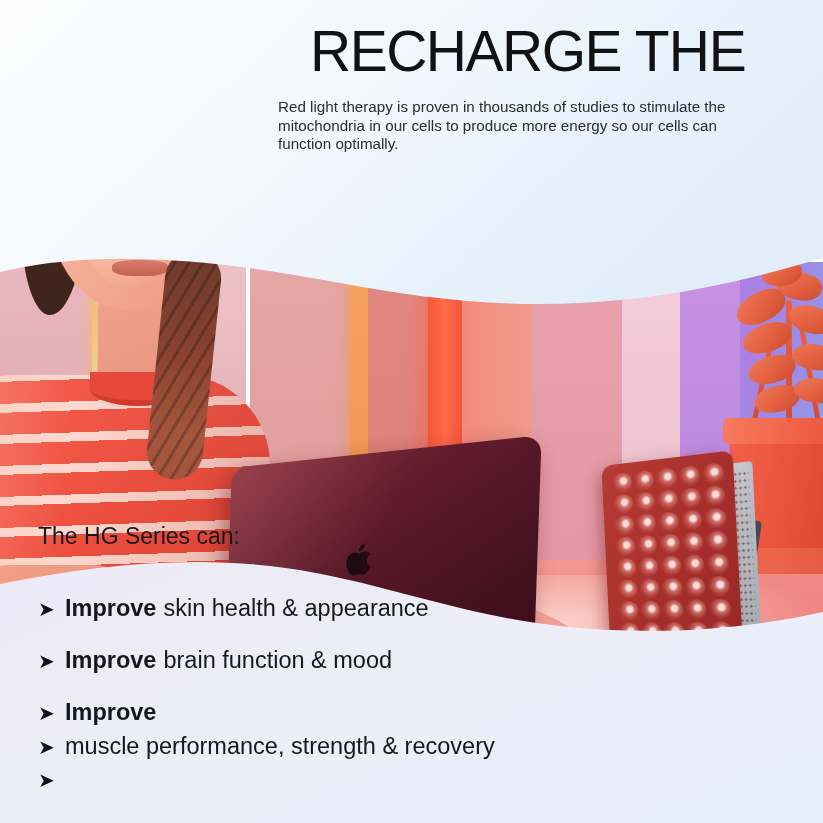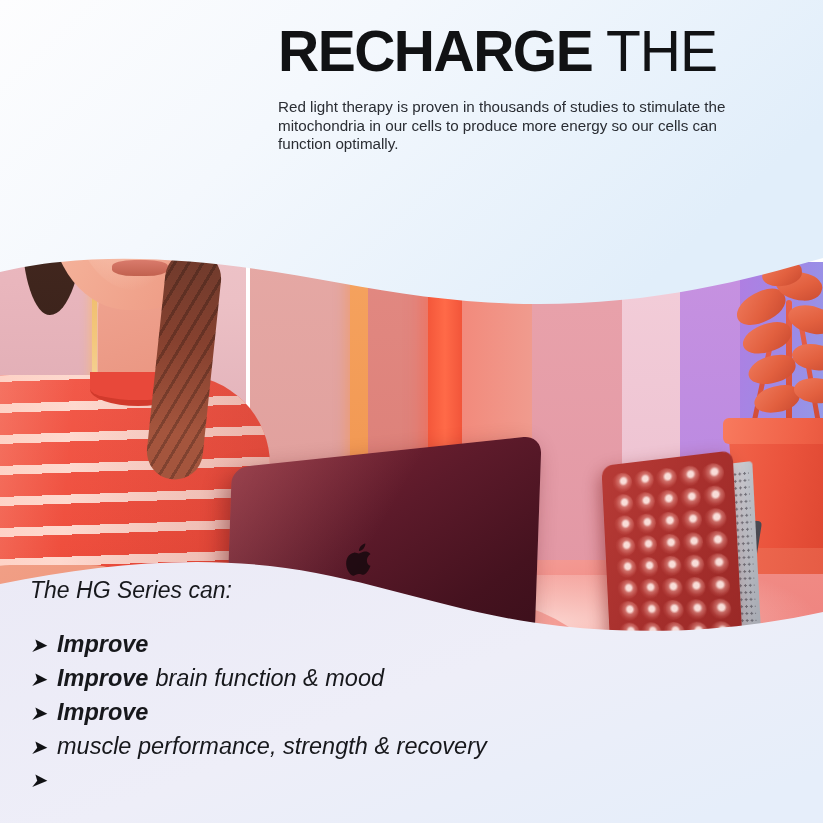--- a/index.html
+++ b/index.html
@@ -325,42 +325,42 @@
   .bottom-wave { position:absolute; left:0; bottom:0; width:823px; height:275px; }
 
   
   .hero-text {
     position:absolute; left:278px; top:24px; width:530px; z-index:6;
   }
   .headline {
     font-size:57px; line-height:54px; color:#111214;
     letter-spacing:-1px; font-weight:300; white-space:nowrap;
   }
-  .headline .bold { font-weight:700; letter-spacing:-1.5px; }
+  .headline .bold { font-weight:400; letter-spacing:-1.5px;margin-left:32px; }
   .headline .l2 { display:block; margin-top:5px; font-size:58px; letter-spacing:-1.5px; }
   .subtext {
     margin-top:20px; font-size:15.2px; line-height:18.6px;
     color:#2a2d33; font-weight:400; max-width:480px;
   }
 
   .benefits {
-    position:absolute; left:30px; bottom:26px; width:640px; z-index:6;font-style:italic;
+    position:absolute; left:38px; bottom:26px; width:640px; z-index:6;
   }
   .benefits-title {
     font-size:23px; color:#17181c; font-weight:400; margin-bottom:24px;
   }
   .blist { list-style:none; }
   .blist li {
     font-size:23.5px; line-height:33px; color:#17181c; font-weight:400;
     display:flex; align-items:baseline; white-space:nowrap;
   }
   .arrow {
     display:inline-block; width:27px; color:#101114; font-size:20px; flex:0 0 27px;
   }
-  .blist strong { font-weight:700; margin-right:.30em; }
+  .blist strong { font-weight:700; margin-right:.30em;margin-top:18px; }
 </style>
 </head>
 <body>
 
 <div id="stage">
 
   <div class="photo">
     <div class="wall-base"></div>
 
     <div class="panelA"></div>
@@ -523,20 +523,21 @@
     </h1>
     <p class="subtext">Red light therapy is proven in thousands of studies to stimulate the mitochondria in our cells to produce more energy so our cells can function optimally.</p>
   </div>
 
   <div class="benefits">
     <div class="benefits-title">The HG Series can:</div>
     <ul class="blist" id="blist">
         <li>
           <span class="arrow">➤</span>
           <strong>Improve</strong>
+          <span>skin health &amp; appearance</span>
         </li>
         <li>
           <span class="arrow">➤</span>
           <strong>Improve</strong>
           <span>brain function &amp; mood</span>
         </li>
         <li>
           <span class="arrow">➤</span>
           <strong>Improve</strong>
         </li>

